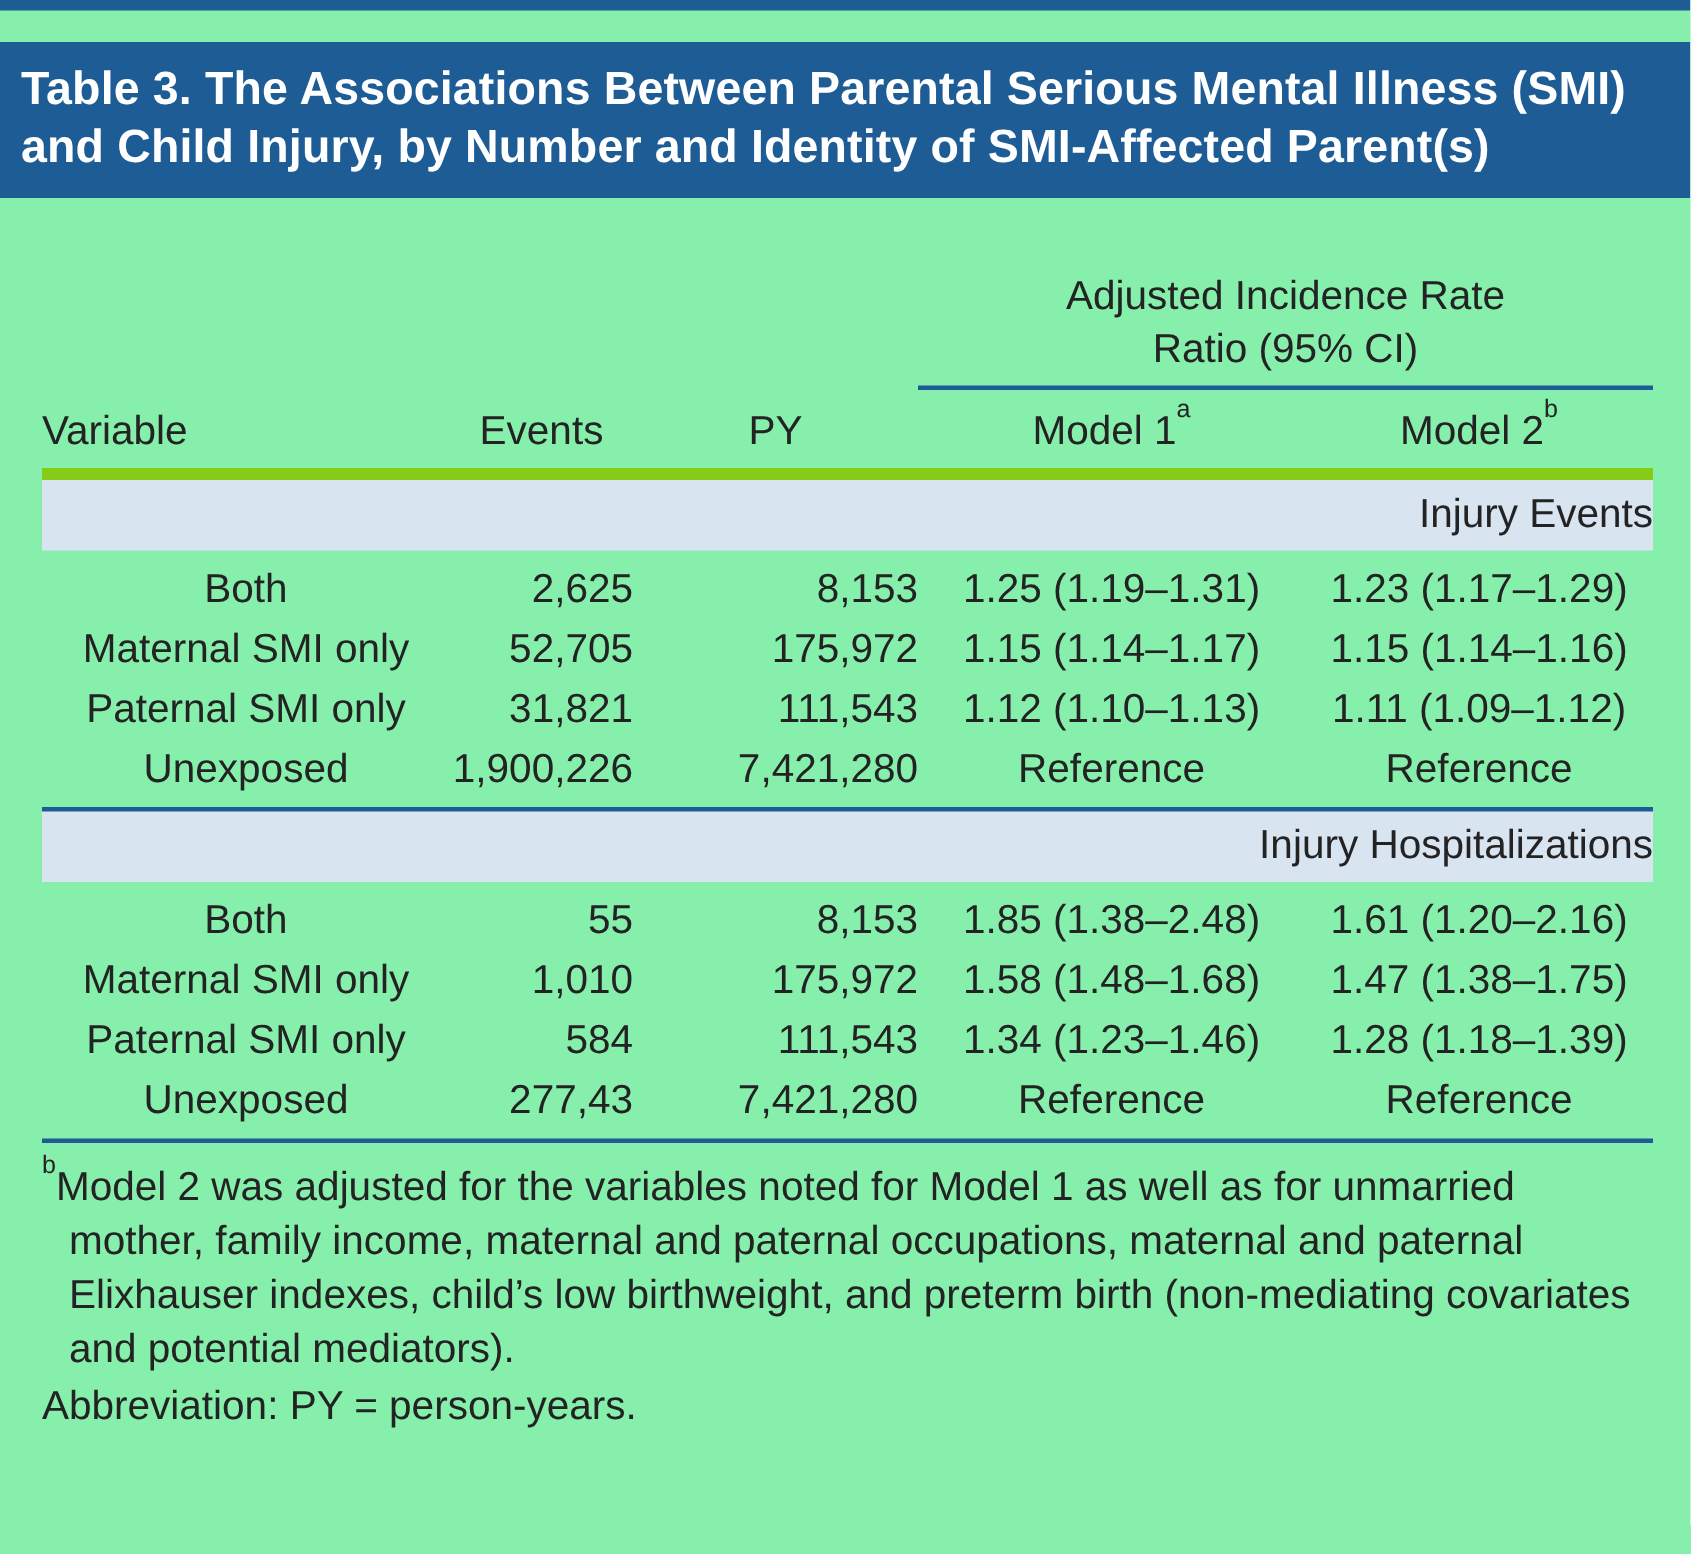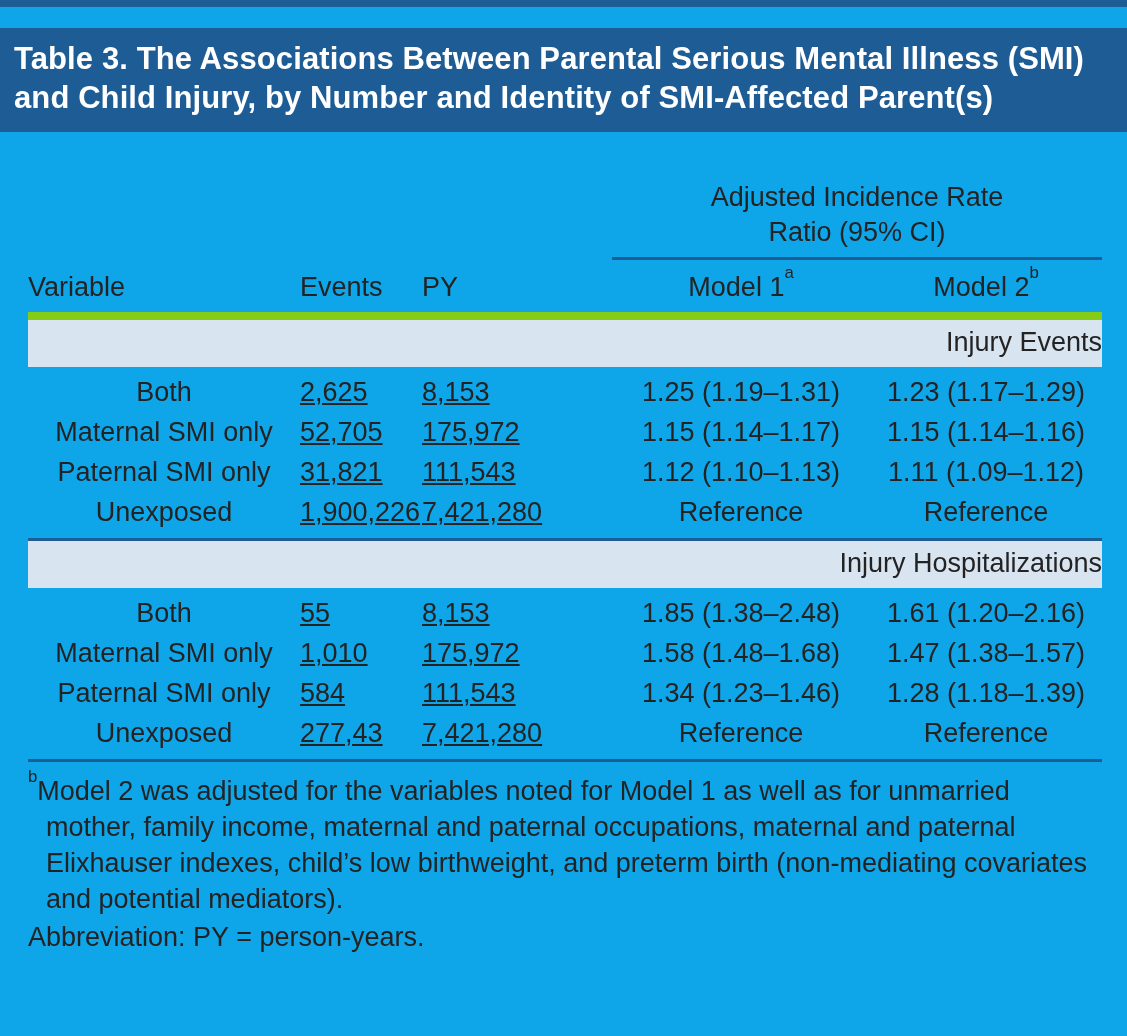--- a/index.html
+++ b/index.html
@@ -1,20 +1,20 @@
 <!DOCTYPE html>
 <html><head>
 <meta charset="utf-8">
 <style>
   html, body { margin: 0; padding: 0; background: #ffffff; }
   .page {
     position: relative;
     width: 1127px;
     height: 1036px;
-    background: #0ea5e9;
+    background: #86efac;
     font-family: "Liberation Sans", sans-serif;
     color: #232323;
     box-sizing: border-box;
     overflow: hidden;
   }
   .top-rule {
     height: 7px;
     background: #1d5c94;
     width: 100%;
   }
@@ -57,42 +57,42 @@
     display: inline-block;
     max-width: 300px;
     line-height: 1.28;
   }
   .header-row th {
     border-bottom: 8px solid #84cc16;
     padding: 12px 0 9px 0;
     vertical-align: bottom;
   }
   .h-var { text-align: left; }
-  .h-num { text-align: left; }
+  .h-num { text-align: center; }
   .h-mod { text-align: center; }
 
   sup.mark {
     font-size: 0.62em;
     position: relative;
     top: -0.5em;
     line-height: 0;
   }
 
   tr.section-row td {
     background: #d9e4f1;
     border-top: 3px solid #1d5c94;
     padding: 7px 0 9px 0;
     text-align: right;
   }
   tr.data-row td { padding: 4px 0 5px 0; }
   tr.first-data td { padding-top: 10px; }
   tr.last-data td { padding-bottom: 10px; }
   tr.table-end td { border-bottom: 3px solid #1d5c94; }
   td.c-var { text-align: center; }
-  td.c-num { text-align: left; text-decoration: underline; }
+  td.c-num { text-align: right; }
   td.c-mod { text-align: center; }
 
   .footnotes {
     margin-top: 12px;
     font-size: 27px;
     line-height: 1.33;
   }
   .footnote {
     padding-left: 18px;
     text-indent: -18px;
@@ -177,21 +177,21 @@
           <td class="c-num">55</td>
           <td class="c-num">8,153</td>
           <td class="c-mod">1.85 (1.38–2.48)</td>
           <td class="c-mod">1.61 (1.20–2.16)</td>
         </tr>
         <tr class="data-row">
           <td class="c-var">Maternal SMI only</td>
           <td class="c-num">1,010</td>
           <td class="c-num">175,972</td>
           <td class="c-mod">1.58 (1.48–1.68)</td>
-          <td class="c-mod">1.47 (1.38–1.57)</td>
+          <td class="c-mod">1.47 (1.38–1.75)</td>
         </tr>
         <tr class="data-row">
           <td class="c-var">Paternal SMI only</td>
           <td class="c-num">584</td>
           <td class="c-num">111,543</td>
           <td class="c-mod">1.34 (1.23–1.46)</td>
           <td class="c-mod">1.28 (1.18–1.39)</td>
         </tr>
         <tr class="data-row last-data table-end">
           <td class="c-var">Unexposed</td>

